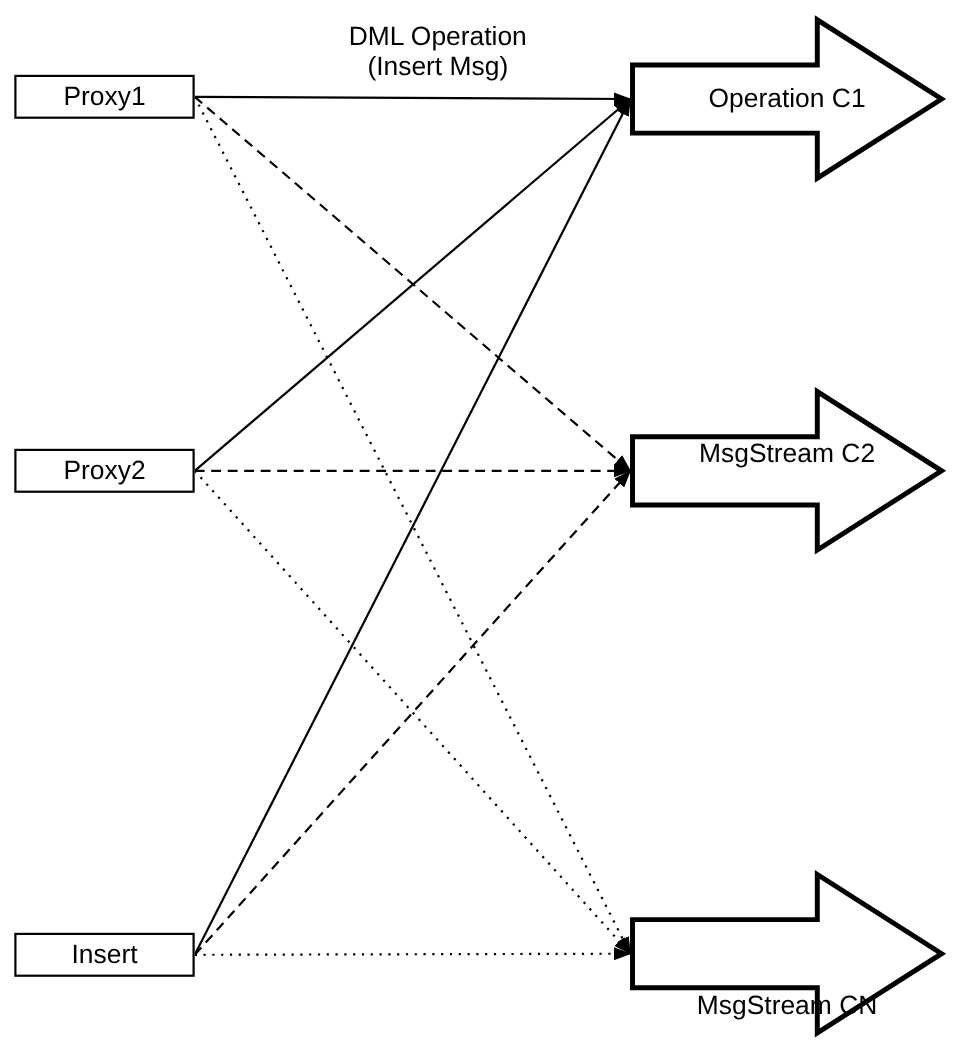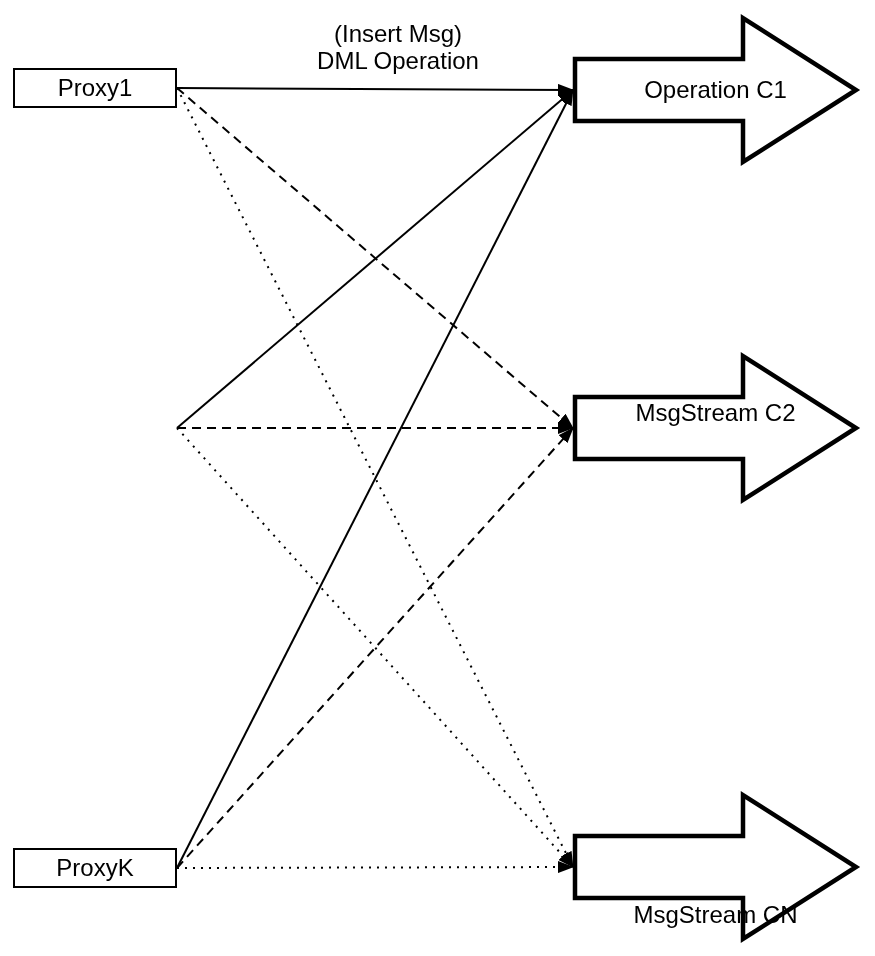--- a/index.html
+++ b/index.html
@@ -60,26 +60,29 @@
         <line x1="177" y1="428" x2="573" y2="867" class="edge" stroke-dasharray="2,6" marker-end="url(#arrowhead)"></line>
         <line x1="177" y1="868" x2="573" y2="90" class="edge" marker-end="url(#arrowhead)"></line>
         <line x1="177" y1="868" x2="573" y2="428" class="edge" stroke-dasharray="9,6" marker-end="url(#arrowhead)"></line>
         <line x1="177" y1="868" x2="573" y2="867" class="edge" stroke-dasharray="2,6" marker-end="url(#arrowhead)"></line>
       </g>
   </svg>
 
   <div class="proxy-box p1">
     <span>Proxy1</span>
   </div>
+  <div class="proxy-box p2">
+    <span>Proxy2</span>
+  </div>
   <div class="proxy-box pk">
-    <span>ProxyK</span>
+    <span>Insert</span>
   </div>
 
   <div class="stream-label c1">Operation C1</div>
   <div class="stream-label c2">MsgStream C2</div>
   <div class="stream-label cn">MsgStream CN</div>
 
   <div class="edge-title">
+    <div>DML Operation</div>
     <div>(Insert Msg)</div>
-    <div>DML Operation</div>
   </div>
 
 </div>
 
 </body></html>

